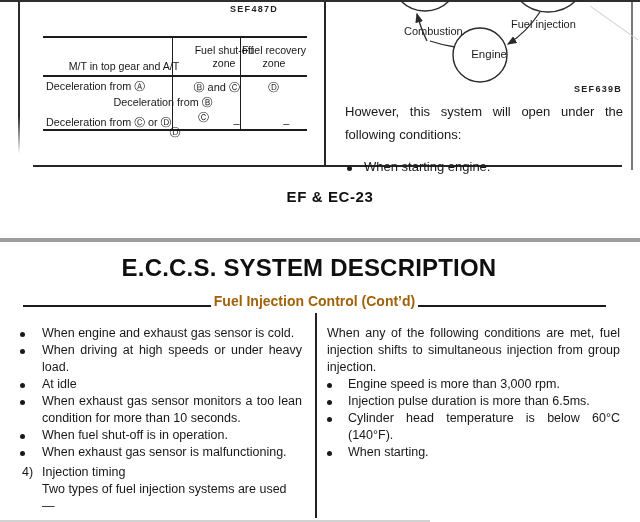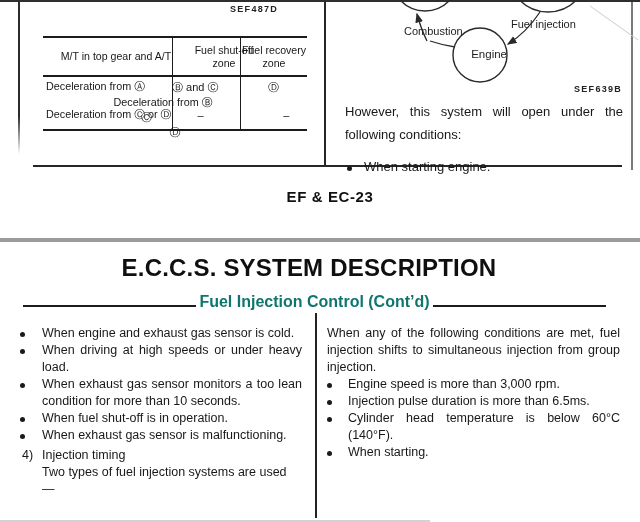--- a/index.html
+++ b/index.html
@@ -26,27 +26,27 @@
   
   .dtable { left:43px; top:36px; width:264px; height:95px; font-size:11px; }
   .tb-line { position:absolute; left:0; width:264px; background:#1c1c1c; }
   .tb-top { top:0; height:2px; }
   .tb-mid { top:39px; height:1.5px; }
   .tb-bot { top:93px; height:2px; }
   .tb-v   { position:absolute; top:2px; height:91px; width:1.4px; background:#1c1c1c; }
   .tb-v1  { left:129px; } .tb-v2 { left:197px; }
   .th { position:absolute; top:2px; height:37px; display:flex; align-items:center;
         justify-content:center; text-align:center; line-height:12.5px; font-size:10.6px; }
-  .th1 { left:10px;  width:126px; }
+  .th1 { left:18px;  width:126px;margin-top:10px; }
   .th2 { left:148px; width:66px; }
   .th3 { left:198px; width:66px; }
   .tr { position:absolute; left:0; width:264px; height:18px; display:flex; align-items:center; }
-  .tr1 { top:42px; } .tr2 { top:60px;flex-direction:column; } .tr3 { top:70px;gap:26px; }
+  .tr1 { top:42px; } .tr2 { top:60px;flex-direction:column; } .tr3 { top:78px;gap:26px; }
   .td1 { width:129px; padding-left:3px; white-space:nowrap; font-size:10.8px; }
-  .td2 { width:68px; text-align:left; }
+  .td2 { width:68px; text-align:right; }
   .td3 { width:67px; text-align:center; }
 
   
   .diagram-svg { left:380px; top:0; width:260px; height:100px; }
   .diag-label { font-size:11px; color:#1d1d1d; white-space:nowrap; }
   .lbl-combustion { left:404px; top:25px; }
   .lbl-fuelinj    { left:511px; top:18px; }
   .lbl-engine     { left:453px; top:48px; width:54px; text-align:right; font-size:11.5px; }
 
   
@@ -63,22 +63,22 @@
 
   
   .page-band { left:0; top:238px; width:640px; height:4px; background:#9c9c9c; }
 
   
   .p2-title { left:0; top:254px; width:618px; text-align:center;
               font-size:24px; font-weight:bold; letter-spacing:0.2px; color:#0f0f0f; }
   .p2-subrow { left:23px; top:293px; width:583px; height:17px;
                display:flex; align-items:flex-end; }
   .sub-rule { flex:1; height:2px; background:#1c1c1c; margin-bottom:3px; }
-  .sub-text { font-size:16px; font-weight:bold; line-height:17px; padding:0 3px;
-              white-space:nowrap; color:#0f766e; }
+  .sub-text { font-size:14px; font-weight:bold; line-height:17px; padding:0 3px;
+              white-space:nowrap; color:#a16207; }
   .p2-divider { left:315px; top:313px; width:2px; height:205px; background:#222; }
 
   .col { font-size:12.5px; line-height:17px; }
   .left-col  { left:20px;  top:325px; width:282px; }
   .right-col { left:327px; top:325px; width:293px; }
   .b-item { display:flex; }
   .b { width:22px; flex:none; }
   .right-col .b { width:21px; }
   .b-text { flex:1; text-align:justify; }
   .intro { text-align:justify; }
@@ -173,20 +173,24 @@
     <div class="b-item">
       <span class="b"><span class="dot"></span></span>
       <span class="b-text">When engine and exhaust gas sensor is cold.</span>
     </div>
     <div class="b-item">
       <span class="b"><span class="dot"></span></span>
       <span class="b-text">When driving at high speeds or under heavy load.</span>
     </div>
     <div class="b-item">
       <span class="b"><span class="dot"></span></span>
+      <span class="b-text">At idle</span>
+    </div>
+    <div class="b-item">
+      <span class="b"><span class="dot"></span></span>
       <span class="b-text">When exhaust gas sensor monitors a too lean condition for more than 10 seconds.</span>
     </div>
     <div class="b-item">
       <span class="b"><span class="dot"></span></span>
       <span class="b-text">When fuel shut-off is in operation.</span>
     </div>
     <div class="b-item">
       <span class="b"><span class="dot"></span></span>
       <span class="b-text">When exhaust gas sensor is malfunctioning.</span>
     </div>

